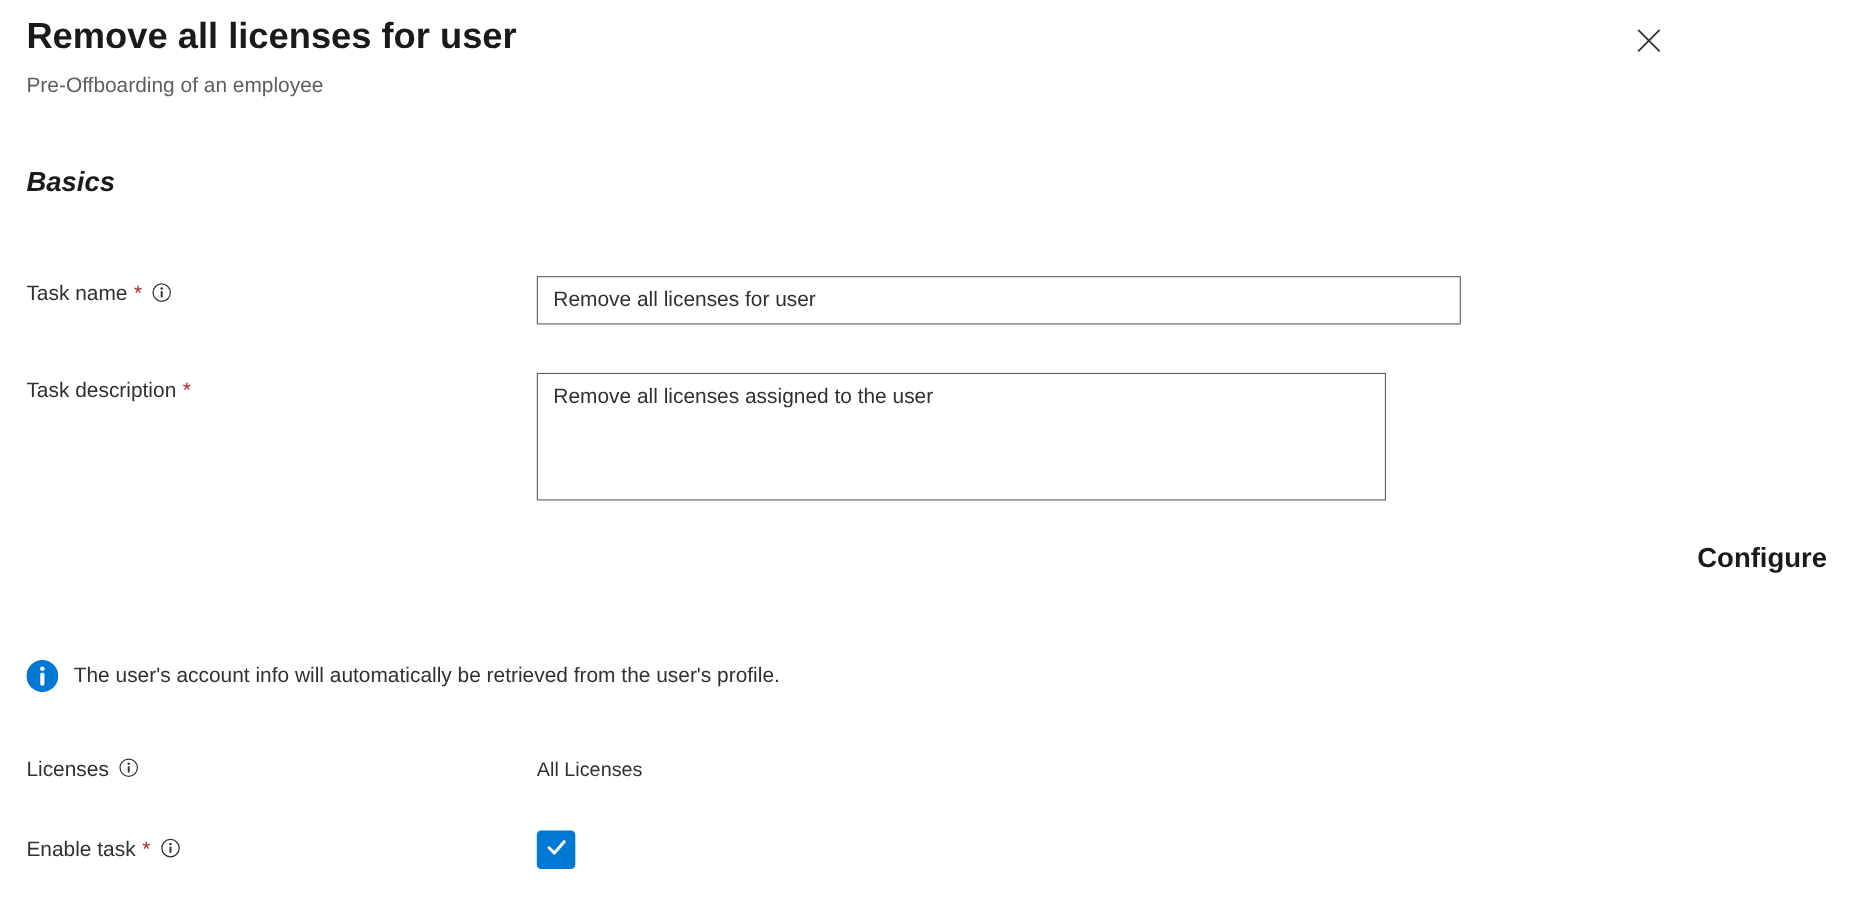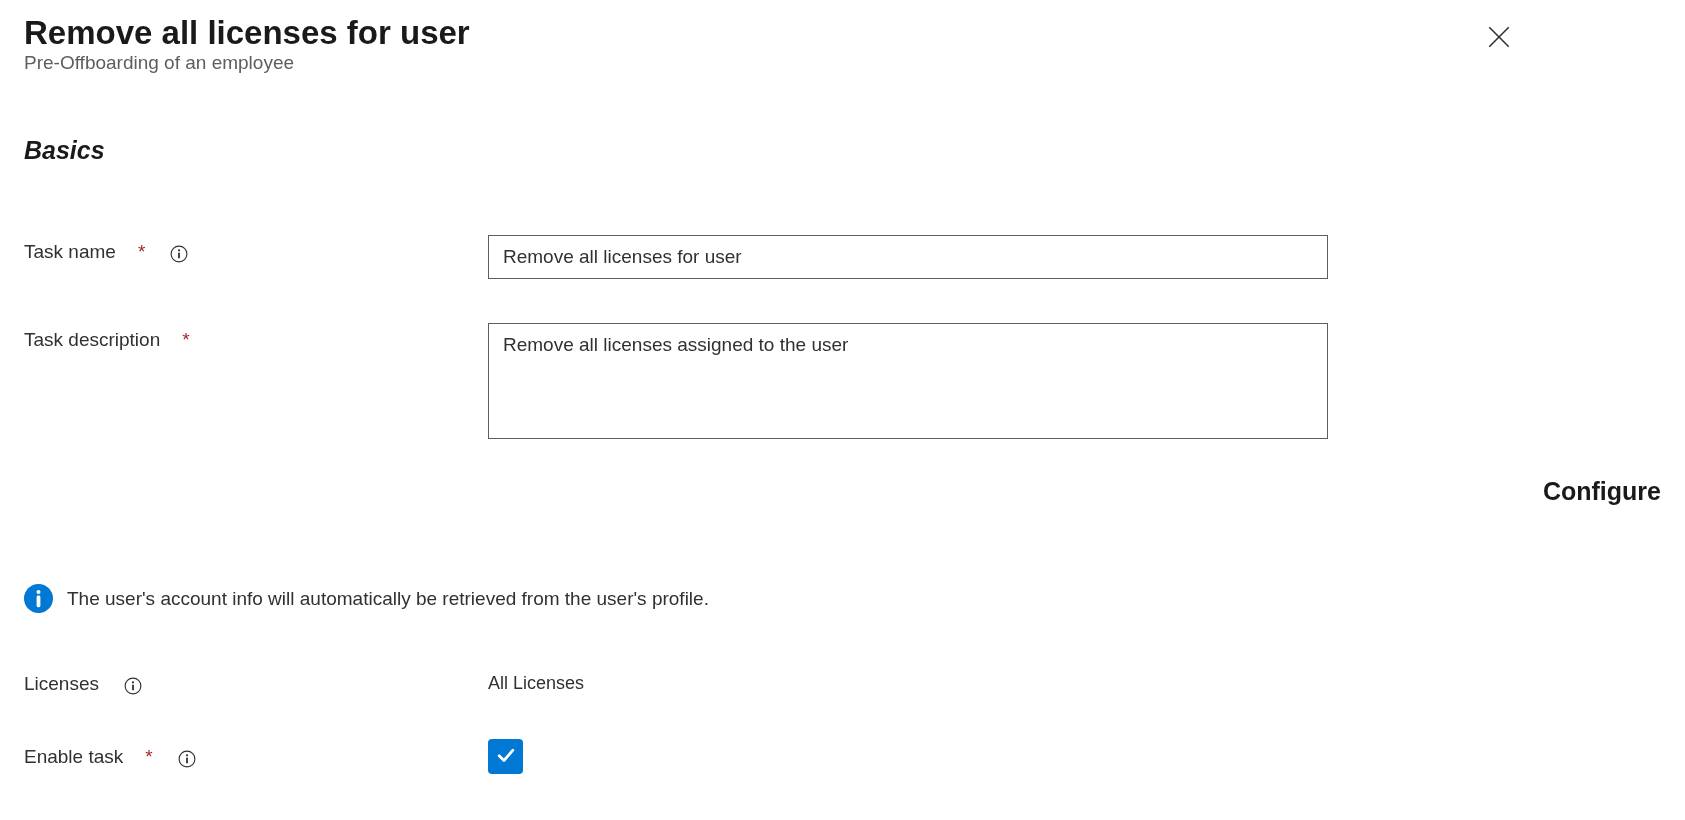--- a/index.html
+++ b/index.html
@@ -21,21 +21,21 @@
       align-items: flex-start;
     }
     .panel-title {
       font-size: 33px;
       font-weight: 600;
       color: #1b1a19;
     }
     .panel-subtitle {
       font-size: 19px;
       color: #605e5c;
-      margin-top: 0;
+      margin-top: 16px;
     }
     .close-btn {
       background: none;
       border: none;
       cursor: pointer;
       padding: 4px;
       color: #323130;
       margin-right: 145px;
       margin-top: 6px;
     }
@@ -54,22 +54,22 @@
     }
     .row-taskname {
       margin-top: 70px;
     }
     .row-taskdesc {
       margin-top: 44px;
     }
     .label-col {
       width: 464px;
       display: flex;
-      align-items: flex-end;
-      gap: 20px;
+      align-items: flex-start;
+      gap: 4px;
       padding-top: 6px;
     }
     .field-label {
       font-size: 19px;
       color: #323130;
     }
     .required {
       color: #a4262c;
       font-size: 19px;
       margin-left: 2px;
@@ -84,21 +84,21 @@
       width: 840px;
       height: 44px;
       border: 1px solid #605e5c;
       padding: 0 14px;
       font-size: 19px;
       font-family: inherit;
       color: #323130;
       outline: none;
     }
     .input-textarea {
-      width: 840px;
+      width: 772px;
       height: 116px;
       border: 1px solid #605e5c;
       padding: 10px 14px;
       font-size: 19px;
       font-family: inherit;
       color: #323130;
       resize: none;
       outline: none;
     }
     .section-configure {

